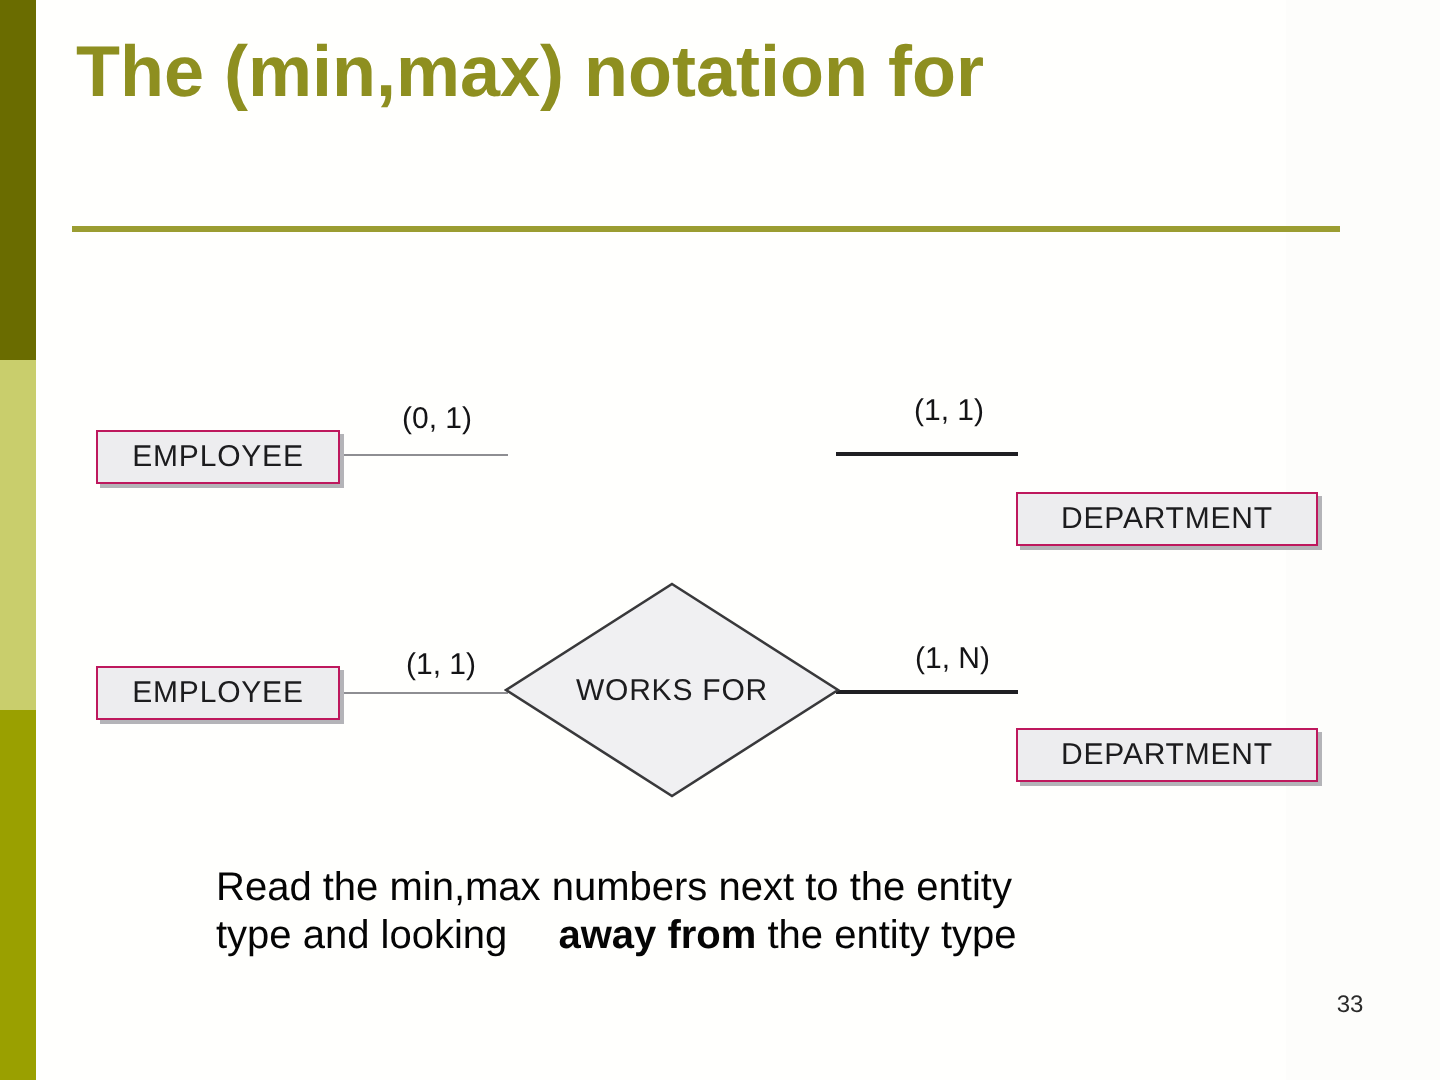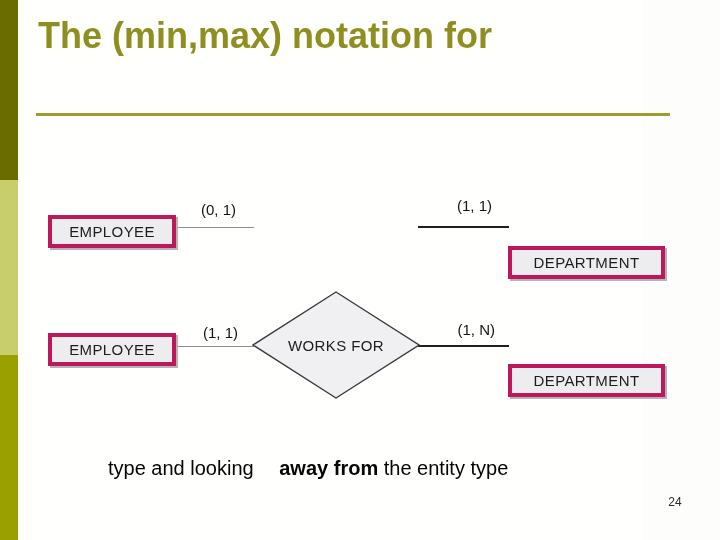--- a/index.html
+++ b/index.html
@@ -26,21 +26,21 @@
   }
   .title-rule{
     position:absolute;left:36px;top:113px;width:634px;height:3px;
     background:var(--rule,#9B9D31);
   }
 
   
   .entity{
     position:absolute;height:25px;
     background:#EDEDEF;
-    border:4px solid #be185d;
+    border:1px solid #be185d;
     box-shadow:2px 2px 0 #B4B4B8;
     display:flex;align-items:center;justify-content:center;
     font-size:15px;color:#1C1C1E;letter-spacing:0.4px;
   }
   .entity.w-left{width:120px;}
   .entity.w-right{width:149px;margin-top:32px;}
   .conn{position:absolute;}
   .conn-gray{height:1px;background:#8E8E92;}
   .conn-black{height:2px;background:#1F1F23;}
   .diamond{position:absolute;width:168px;height:108px;}
@@ -112,19 +112,19 @@
     <div class="diamond-label">WORKS FOR</div>
   </div>
 
   <div class="card" style="left:443px;top:321px;">(1, N)</div>
 
   <div class="entity w-right" style="left:508px;top:332px;">
     <span>DEPARTMENT</span>
   </div>
 
   <div class="note">
-    <br>
+    <span>Read the min,max numbers next to the entity</span><br>
     <span>type and looking </span><b>away from</b><span> the entity type</span>
   </div>
 
-  <div class="page-num">24</div>
+  <div class="page-num">33</div>
 
 </div>
 
 </body></html>

